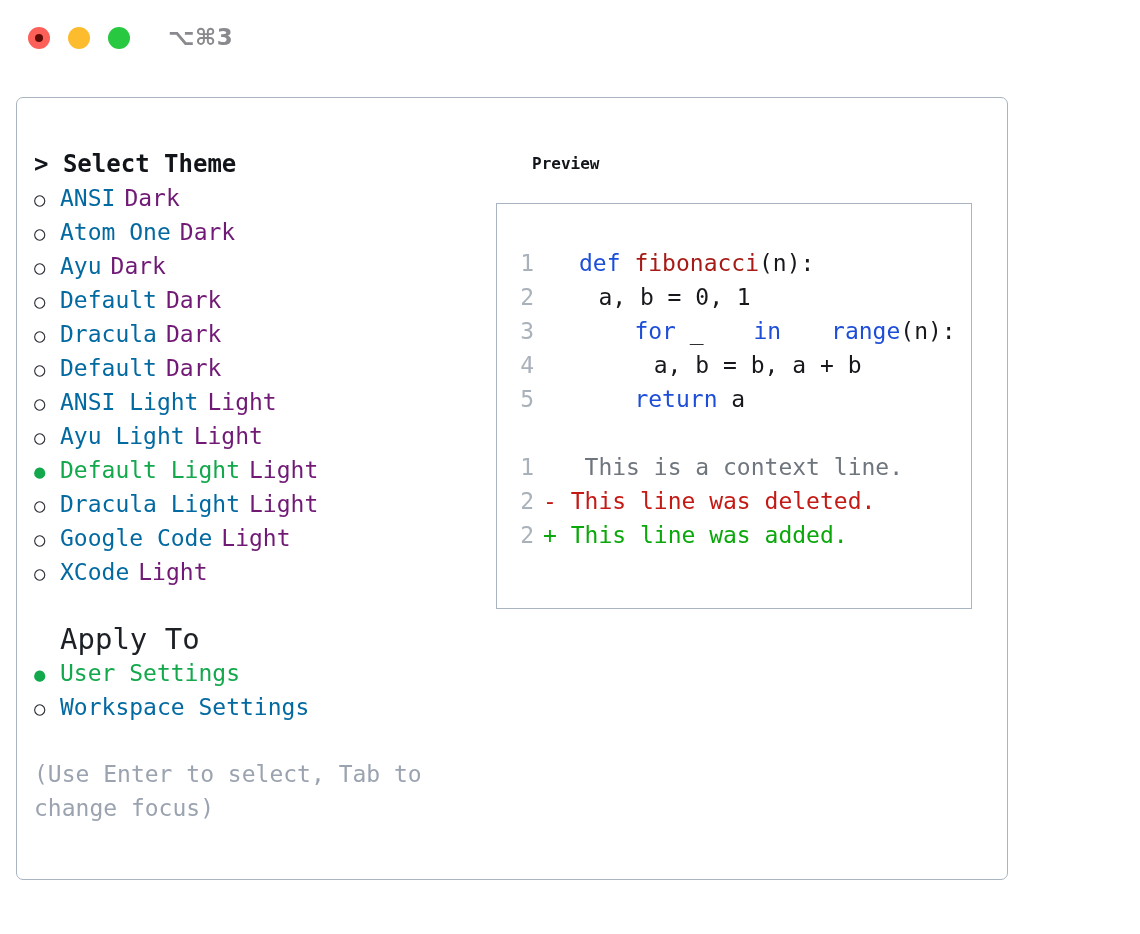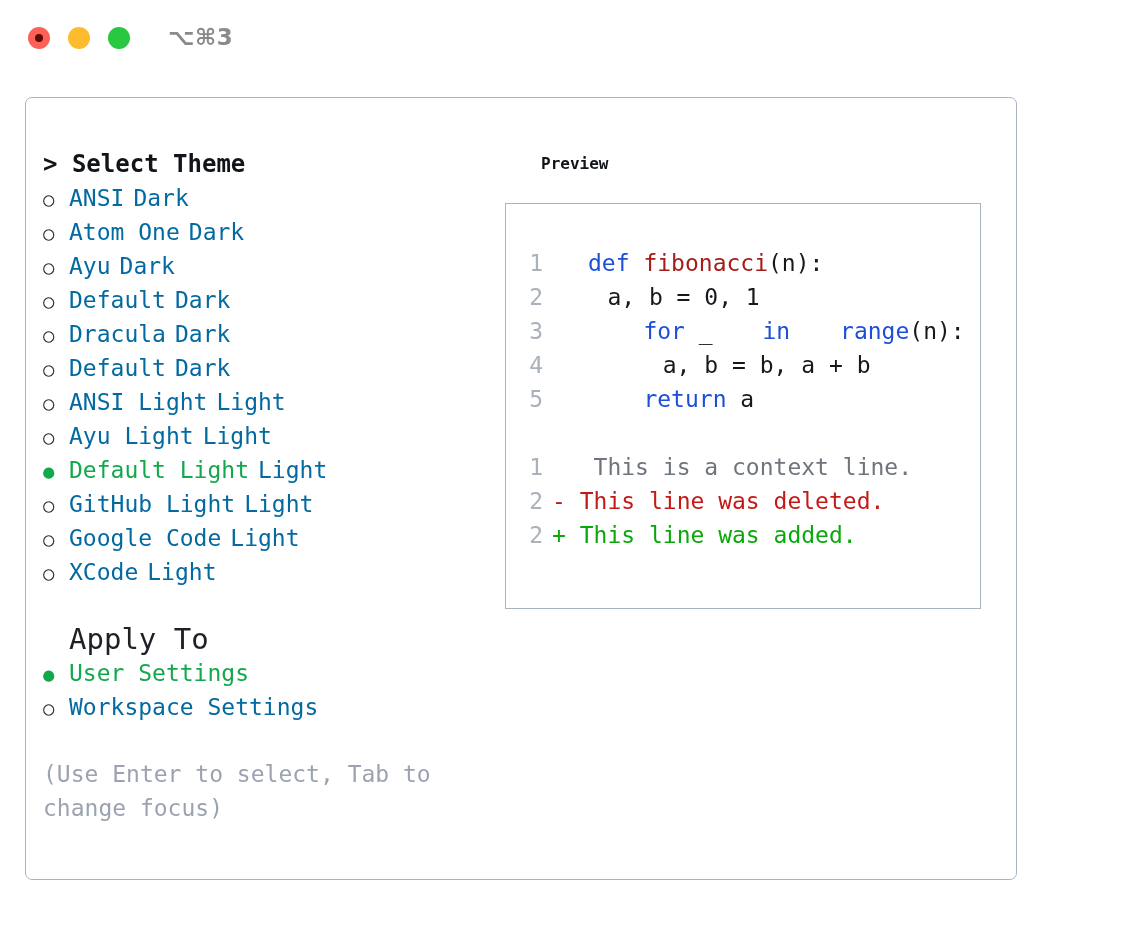--- a/index.html
+++ b/index.html
@@ -64,21 +64,21 @@
     font-size: 23px;
     font-weight: 700;
     color: #8a8a8e;
     letter-spacing: 0.5px;
     font-family: "DejaVu Sans", "Liberation Sans", sans-serif;
   }
 
   
   .panel {
     position: absolute;
-    left: 25px;
+    left: 16px;
     top: 97px;
     width: 992px;
     height: 783px;
     border: 1.5px solid #a9b4c2;
     border-radius: 7px;
     box-sizing: border-box;
     background: #ffffff;
   }
 
   .columns {
@@ -115,21 +115,21 @@
     width: 26px;
     flex: 0 0 26px;
     font-size: 19px;
     color: #2b2f36;
     line-height: 34px;
   }
   .row.selected .bullet { color: #13a84c; }
   .row .label  { color: #0369a1; }
   .row.selected .label { color: #13a84c; }
   .row .tag {
-    color: #0369a1;
+    color: #701a75;
     margin-left: 9px;
   }
 
   
   .apply-block {
     margin-top: 33px;
   }
   .apply-title {
     font-size: 29px;
     color: #1d2126;
@@ -219,21 +219,21 @@
         <div id="theme-list">
             <div class="row"><span class="bullet">○</span><span class="label">ANSI</span><span class="tag">Dark</span></div>
             <div class="row"><span class="bullet">○</span><span class="label">Atom One</span><span class="tag">Dark</span></div>
             <div class="row"><span class="bullet">○</span><span class="label">Ayu</span><span class="tag">Dark</span></div>
             <div class="row"><span class="bullet">○</span><span class="label">Default</span><span class="tag">Dark</span></div>
             <div class="row"><span class="bullet">○</span><span class="label">Dracula</span><span class="tag">Dark</span></div>
             <div class="row"><span class="bullet">○</span><span class="label">Default</span><span class="tag">Dark</span></div>
             <div class="row"><span class="bullet">○</span><span class="label">ANSI Light</span><span class="tag">Light</span></div>
             <div class="row"><span class="bullet">○</span><span class="label">Ayu Light</span><span class="tag">Light</span></div>
             <div class="row selected"><span class="bullet">●</span><span class="label">Default Light</span><span class="tag">Light</span></div>
-            <div class="row"><span class="bullet">○</span><span class="label">GitHub Light</span><span class="tag">Light</span></div>
+            <div class="row"><span class="bullet">○</span><span class="label">Dracula Light</span><span class="tag">Light</span></div>
             <div class="row"><span class="bullet">○</span><span class="label">Google Code</span><span class="tag">Light</span></div>
             <div class="row"><span class="bullet">○</span><span class="label">XCode</span><span class="tag">Light</span></div>
           </div>
 
         <div class="apply-block">
           <div class="apply-title">Apply To</div>
           <div id="apply-list">
               <div class="row selected"><span class="bullet">●</span><span class="label">User Settings</span></div>
               <div class="row"><span class="bullet">○</span><span class="label">Workspace Settings</span></div>
             </div>

